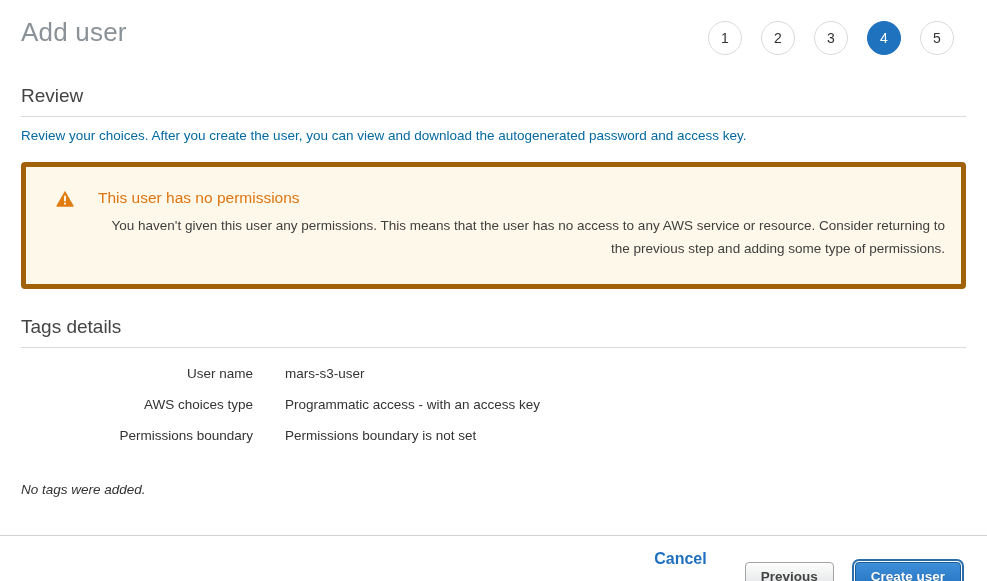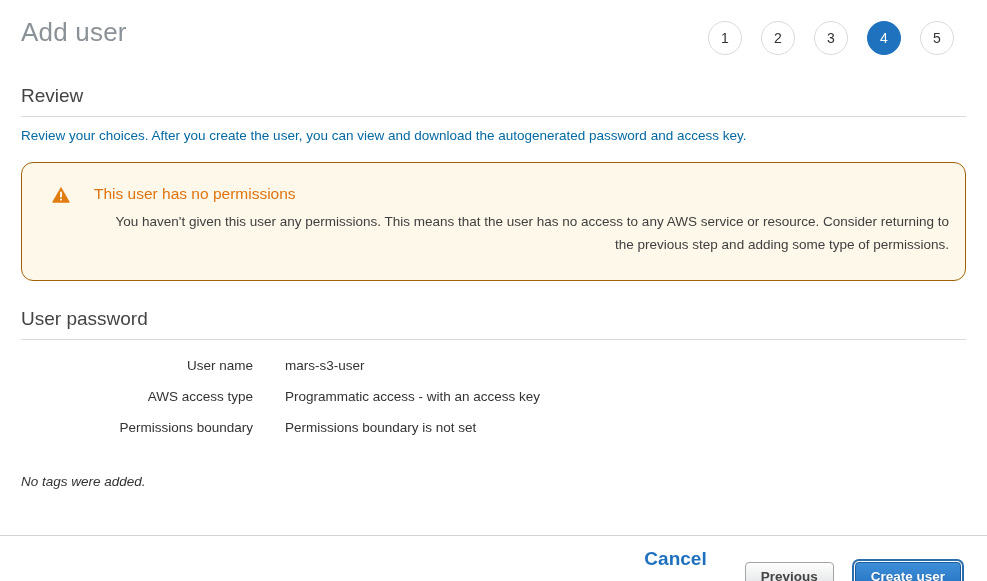--- a/index.html
+++ b/index.html
@@ -55,22 +55,22 @@
   .review-desc {
     margin-top: 11px;
     font-size: 13.5px;
     color: #0369a1;
   }
 
   
   .warning-box {
     margin-top: 19px;
     background: #fdf8e9;
-    border: 1px solid #a16207;
-    border-radius: 12px;
+    border: 5px solid #a16207;
+    border-radius: 4px;
     padding: 22px 16px 24px 16px;
     display: flex;
     align-items: flex-start;
     min-height: 118px;
   }
   .warning-icon-wrap { margin: 2px 24px 0 14px; flex: 0 0 auto; }
   .warning-title {
     color: #de740f;
     font-size: 15.5px;
     font-weight: 400;
@@ -118,21 +118,21 @@
     height: 46px;
     border-top: 1px solid #d3d3d3;
     background: #fff;
     display: flex;
     align-items: center;
     justify-content: flex-end;
     padding-right: 23px;
   }
   .cancel-link {
     color: #1e70bf;
-    font-size: 19px;
+    font-size: 16px;
     font-weight: bold;
     text-decoration: none;
     margin-right: 38px;
     cursor: pointer;
   }
   .btn {
     font-family: "Liberation Sans", sans-serif;
     font-size: 13.5px;
     font-weight: bold;
     border-radius: 4px;
@@ -184,28 +184,28 @@
         </svg>
       </span>
       <div>
         <div class="warning-title">This user has no permissions</div>
         <div class="warning-body">You haven't given this user any permissions. This means that the user has no access to any AWS service or resource. Consider returning to the previous step and adding some type of permissions.</div>
       </div>
     </div>
   </section>
 
   <section class="details-section">
-    <h2 class="section-heading">User password</h2>
+    <h2 class="section-heading">Tags details</h2>
     <div class="detail-rows">
       <div class="detail-row">
         <div class="detail-label">User name</div>
         <div class="detail-value">mars-s3-user</div>
       </div>
       <div class="detail-row">
-        <div class="detail-label">AWS access type</div>
+        <div class="detail-label">AWS choices type</div>
         <div class="detail-value">Programmatic access - with an access key</div>
       </div>
       <div class="detail-row">
         <div class="detail-label">Permissions boundary</div>
         <div class="detail-value">Permissions boundary is not set</div>
       </div>
     </div>
   </section>
 
   <section class="tags-section">

